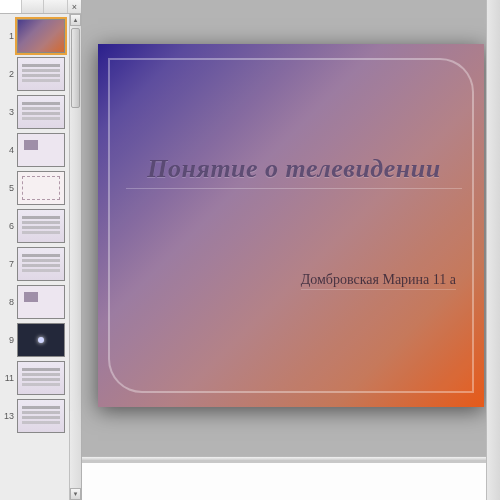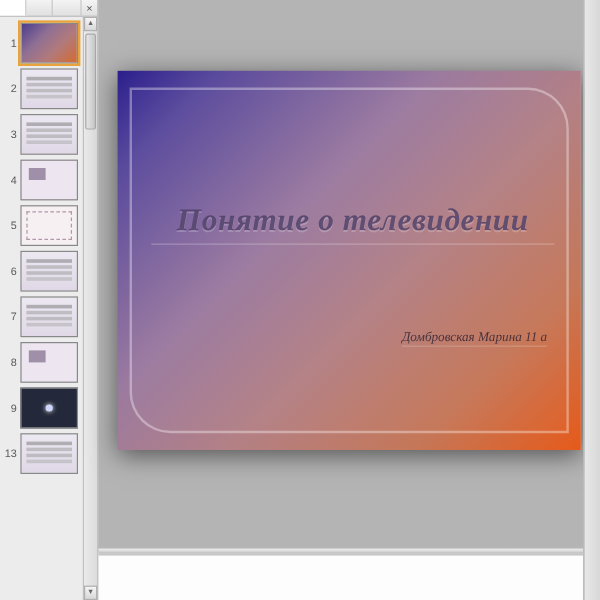--- a/index.html
+++ b/index.html
@@ -135,23 +135,23 @@
 
   .main-area {
     flex: 1;
     background: #b4b4b4;
     position: relative;
     display: flex;
     flex-direction: column;
     align-items: center;
   }
   .slide-canvas {
-    margin-top: 59px;
+    margin-top: 44px;
     width: 386px;
-    height: 316px;
+    height: 363px;
     background: linear-gradient(135deg,#2b1f8c 0%, #5a4a9d 12%, #9b7aa0 38%, #b38085 58%, #c57758 80%, #e65a1a 100%);
     box-shadow: 0 4px 20px rgba(0,0,0,.55);
     position: relative;
     padding-left: 36px;
   }
   .slide-inner {
     position: absolute;
     left: 10px; right: 10px; top: 14px; bottom: 14px;
     border: 2px solid rgba(255,255,255,.35);
     border-radius: 0 34px 0 34px;
@@ -167,24 +167,23 @@
     letter-spacing: .5px;
     color: rgba(80,65,105,.85);
     text-shadow: 0 1px 0 rgba(255,255,255,.2);
     text-align: center;
     border-bottom: 1px solid rgba(255,255,255,.25);
     padding-bottom: 4px;
   }
   .slide-author {
     position:absolute;
     right: 28px;
-    top: 216px;
+    top: 228px;
     font-family: Georgia, serif;
-    font-style: italic;
-    font-size: 11px;
+    font-size: 14px;
     color: rgba(40,30,50,.8);
     border-bottom: 1px solid rgba(255,255,255,.2);
     padding-bottom:1px;
   }
   .main-scroll {
     position:absolute;right:0;top:0;bottom:0;width:14px;
     background:linear-gradient(90deg,#e8e8e8,#d8d8d8);
     border-left:1px solid #bcbcbc;
   }
   .notes-pane{
@@ -242,20 +241,24 @@
         </div>
         <div class="thumb-row">
           <div class="thumb-num">8</div>
           <div class="thumb-wrap thumb-img"></div>
         </div>
         <div class="thumb-row">
           <div class="thumb-num">9</div>
           <div class="thumb-wrap thumb-dark"></div>
         </div>
         <div class="thumb-row">
+          <div class="thumb-num">11</div>
+          <div class="thumb-wrap thumb-generic"></div>
+        </div>
+        <div class="thumb-row">
           <div class="thumb-num">13</div>
           <div class="thumb-wrap thumb-generic"></div>
         </div>
       </div>
 
     <div class="scrollbar">
       <div class="sb-btn">
         <span>▴</span>
       </div>
       <div class="sb-track">

